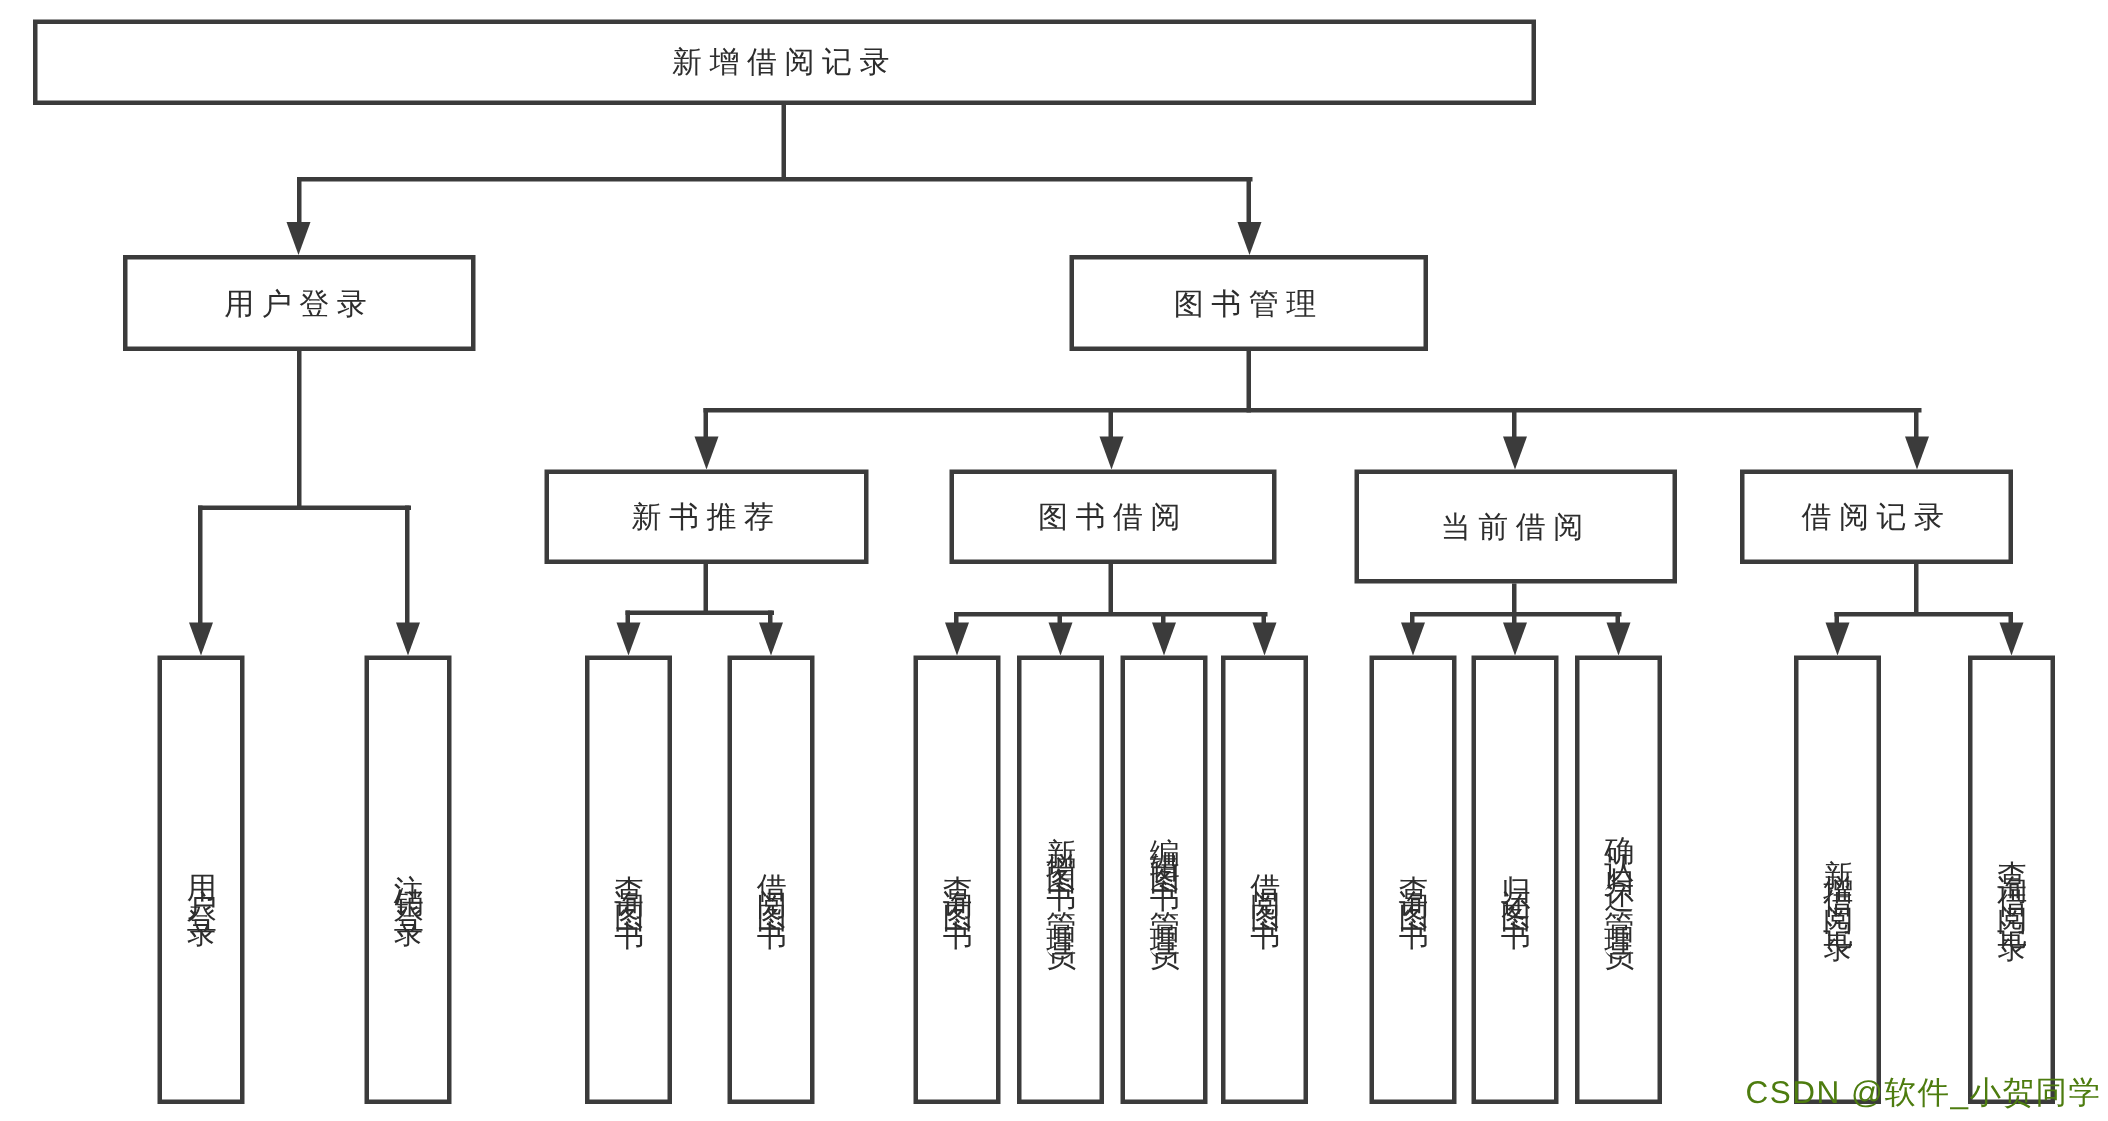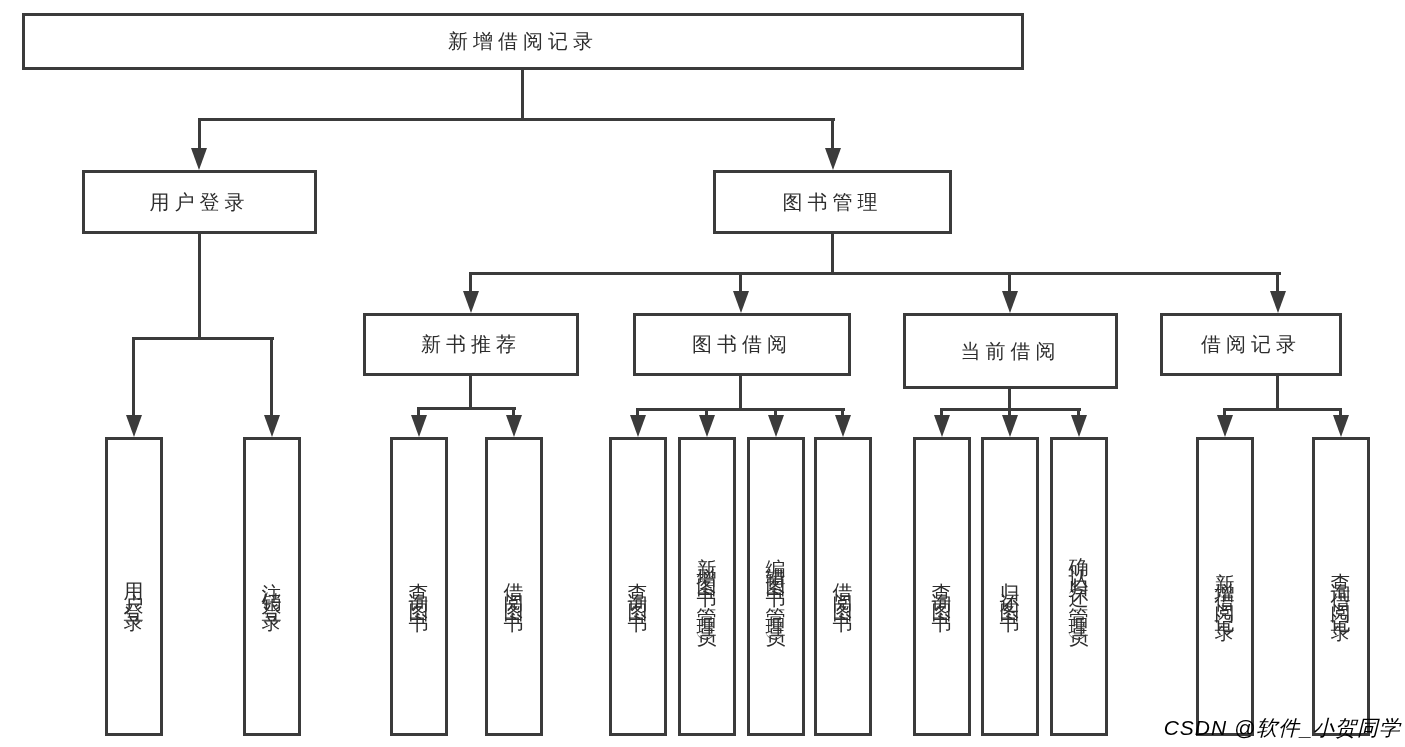--- a/index.html
+++ b/index.html
@@ -16,21 +16,21 @@
   .vline,.hline{position:absolute;background:#3b3b3b;z-index:1;}
   .vline{width:3px;}
   .hline{height:3px;}
   .arrow{
     position:absolute;width:0;height:0;z-index:1;
     border-left:8px solid transparent;border-right:8px solid transparent;
     border-top:22px solid #3b3b3b;
   }
   .watermark{
     position:absolute;right:4px;bottom:5px;font-size:21px;letter-spacing:1px;
-    color:#000000;z-index:5;white-space:nowrap;font-style:italic;
+    color:#4d7c0f;z-index:5;white-space:nowrap;
   }
 </style>
 </head>
 <body>
 
 <div class="canvas">
 
   <div class="vline" style="left:521px;top:70px;height:50px"></div>
   <div class="hline" style="left:198px;top:118px;width:637px"></div>
   <div class="vline" style="left:198px;top:118px;height:34px"></div>

